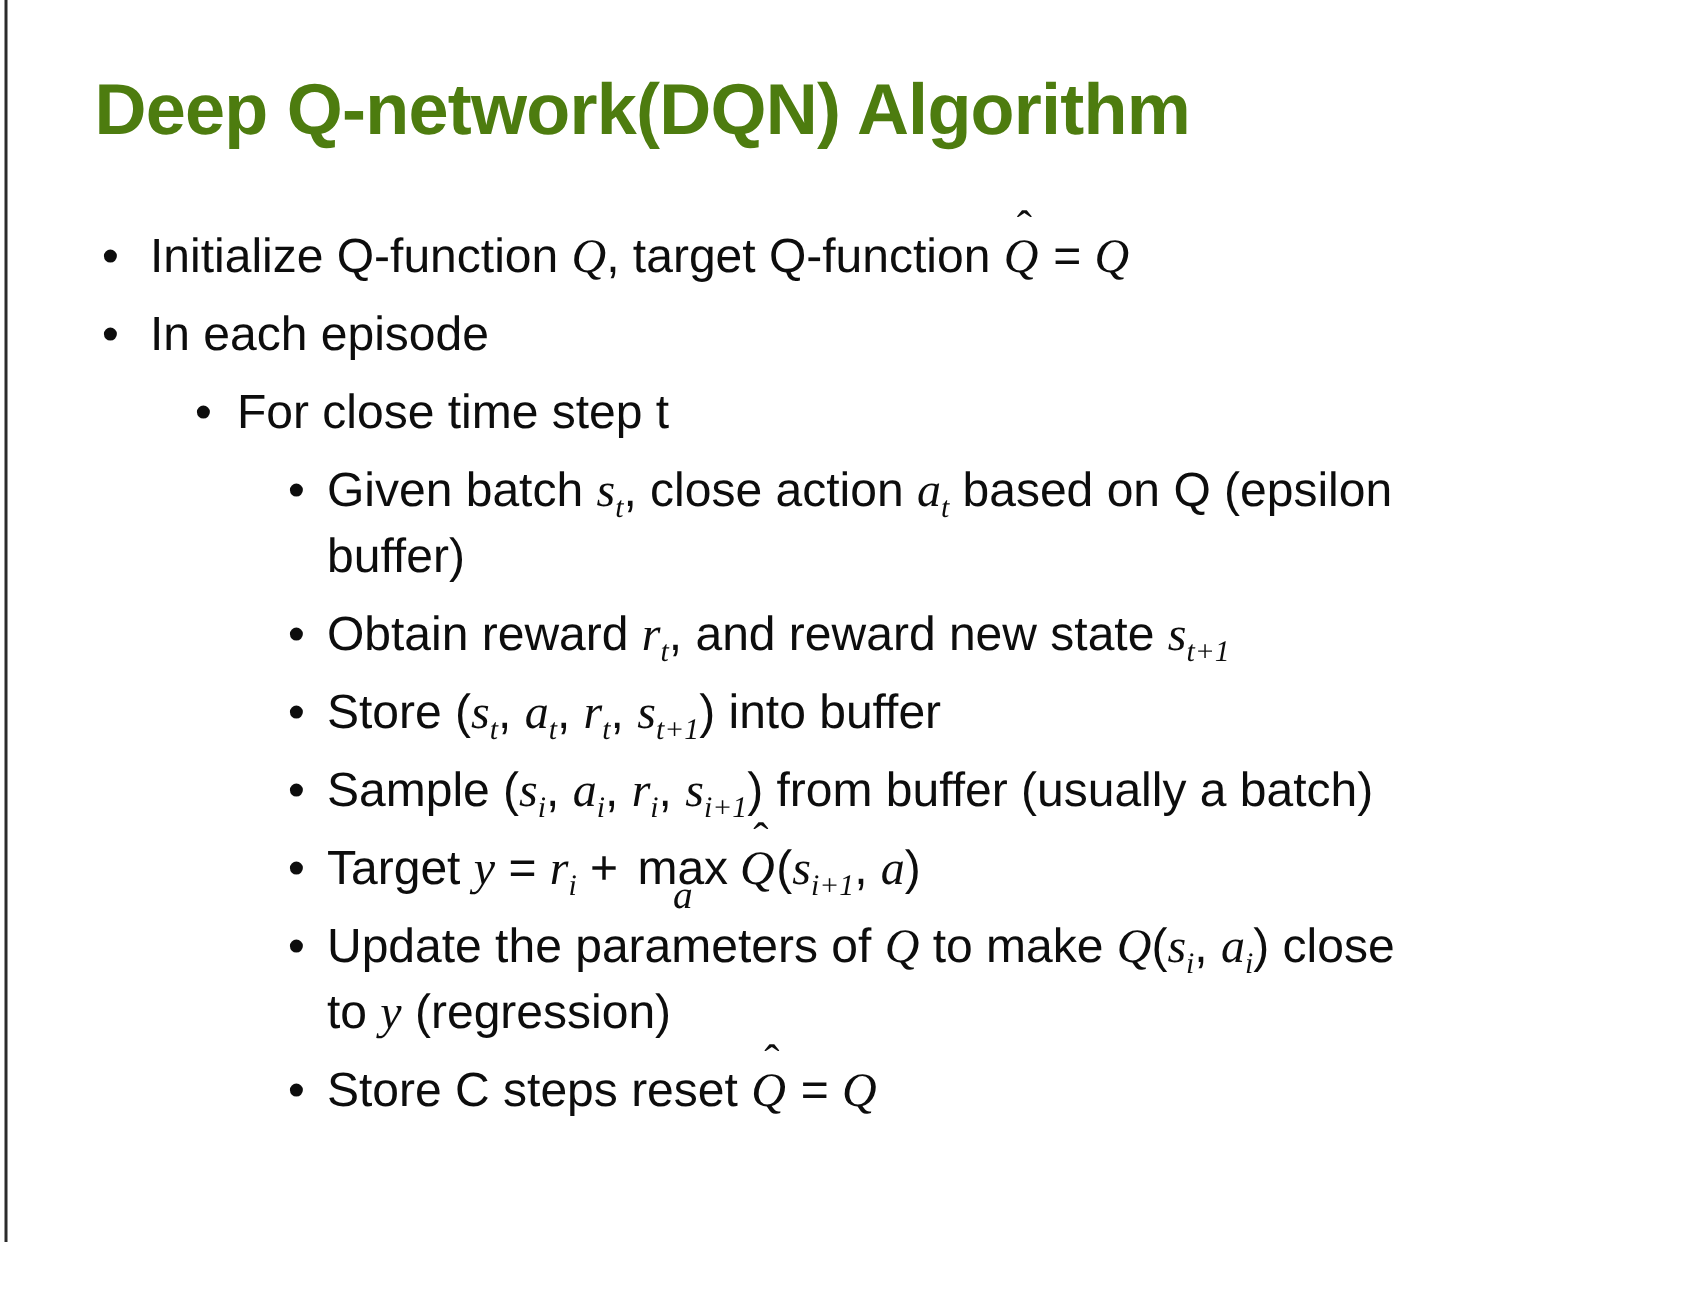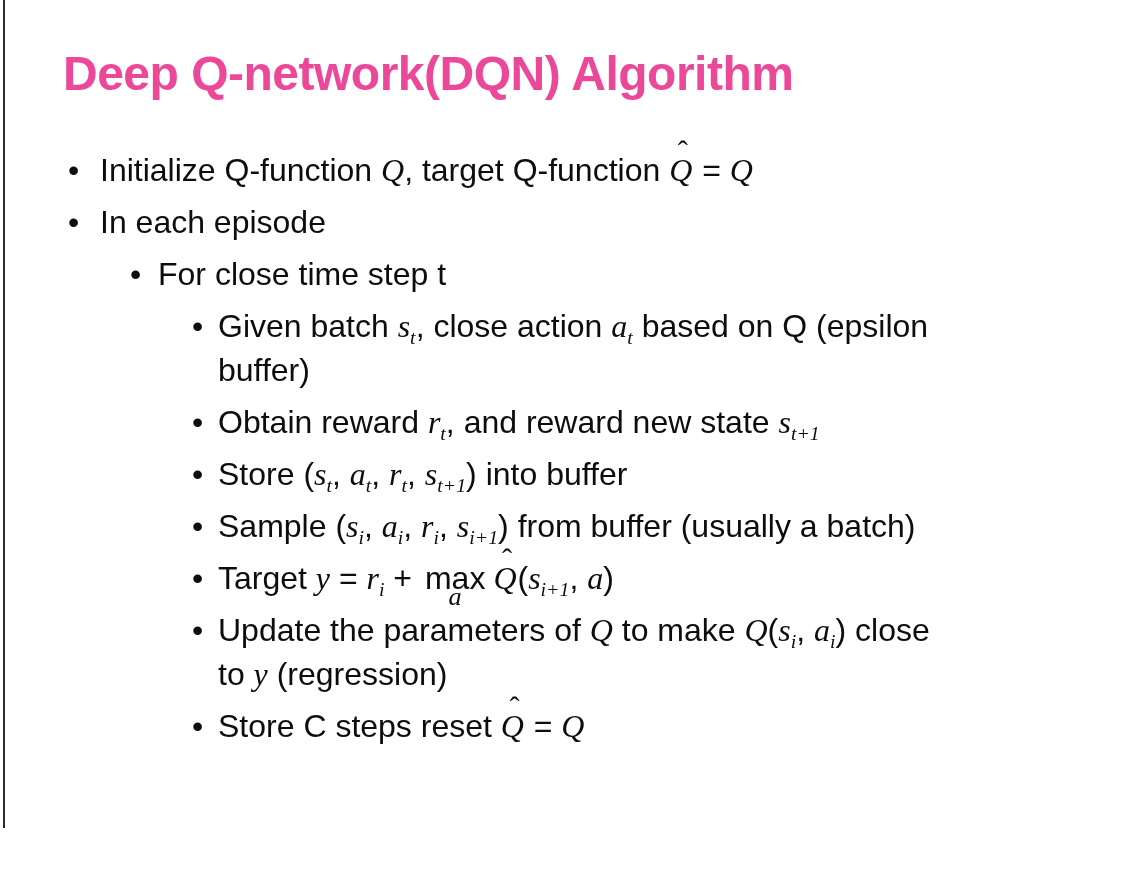--- a/index.html
+++ b/index.html
@@ -12,21 +12,21 @@
     color:#0d0d0d;
   }
   .edge-line{
     position:absolute;left:3px;top:0;width:2px;height:828px;
     background:#2b2b2b;
   }
   .title{
     position:absolute;left:63px;top:46px;
     margin:0;
     font-size:48px;font-weight:bold;letter-spacing:-0.5px;
-    line-height:1.15;color:#ec4899;
+    line-height:1.15;color:#4d7c0f;
     white-space:nowrap;
   }
   ul.bullets{
     position:absolute;left:0;top:148px;width:1118px;
     margin:0;padding:0;list-style:none;
     font-size:32px;line-height:44px;color:#0d0d0d;
   }
   ul.bullets li{position:relative;margin:0 0 8px 0;}
   li.l1{padding-left:100px;margin-bottom:19px;}
   li.l2{padding-left:158px;margin-bottom:9px;}

